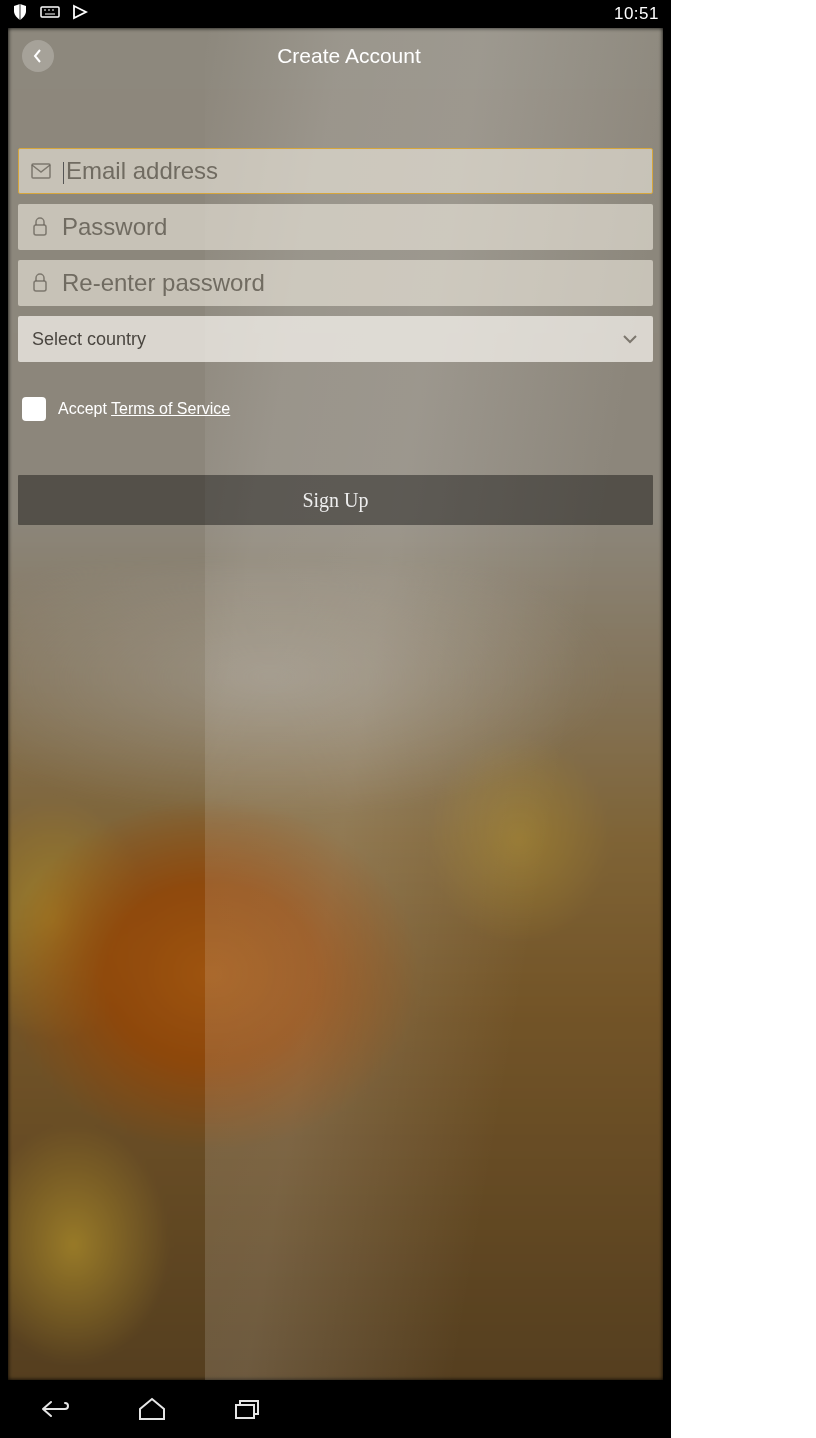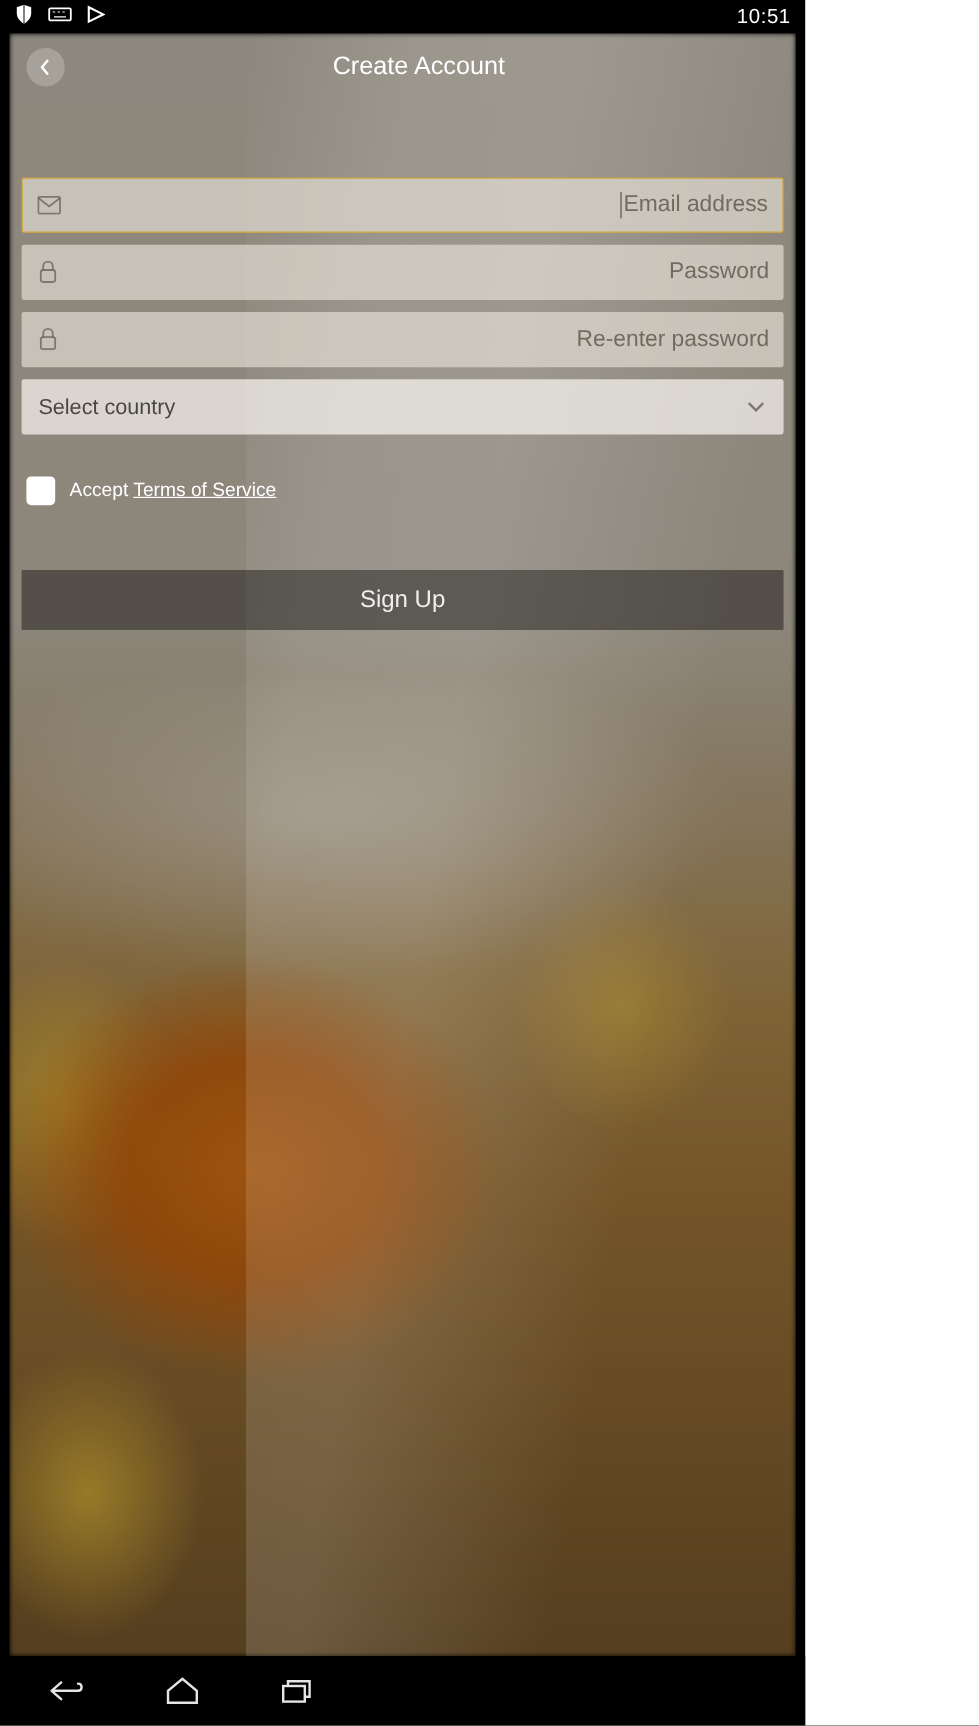--- a/index.html
+++ b/index.html
@@ -32,30 +32,30 @@
     }
     .header { position: absolute; top: 0; left: 0; right: 0; height: 56px; display: flex; align-items: center; justify-content: center; }
     .header-title { color: #fff; font-size: 21px; font-weight: 400; margin-left: 27px; }
     .back-btn { position: absolute; left: 14px; top: 12px; width: 32px; height: 32px; border-radius: 50%; background: rgba(255,255,255,0.22); display: flex; align-items: center; justify-content: center; cursor: pointer; }
     .back-btn svg { stroke: #fff; }
     .form { position: absolute; top: 120px; left: 10px; right: 10px; display: flex; flex-direction: column; gap: 10px; }
     .input-row { display: flex; align-items: center; height: 46px; background: rgba(235,230,220,0.62); border-radius: 2px; padding: 0 12px; gap: 12px; }
     .input-row.active { border: 1px solid #d6a63d; }
     .input-icon { width: 20px; display: flex; align-items: center; justify-content: center; }
     .input-icon svg { stroke: rgba(100,95,85,0.75); fill: none; }
-    .input-text { color: rgba(90,85,75,0.8); font-size: 19px; background: transparent; border: none; outline: none; flex: 1; text-align: right; }
+    .input-text { color: rgba(90,85,75,0.8); font-size: 24px; background: transparent; border: none; outline: none; flex: 1; }
     .cursor { display:inline-block; width:1px; height:22px; background:#555; vertical-align:middle; margin-right:2px; }
     .select-row { display: flex; align-items: center; height: 46px; background: rgba(248,245,240,0.72); border-radius: 2px; padding: 0 14px; justify-content: space-between; cursor: pointer; }
     .select-label { color: #4a4640; font-size: 18px; }
     .chevron { stroke: rgba(100,95,85,0.8); }
     .terms-row { display: flex; align-items: center; gap: 12px; margin-top: 25px; padding-left: 4px; }
     .checkbox { width: 24px; height: 24px; background: #fff; border-radius: 4px; cursor: pointer; }
     .terms-text { color: #fff; font-size: 16px; }
     .terms-link { color: #fff; text-decoration: underline; cursor: pointer; }
-    .signup-btn { margin-top: 44px; height: 50px; background: rgba(0,0,0,0.40); color: #eee; font-size: 20px; display: flex; align-items: center; justify-content: center; cursor: pointer; border-radius: 1px; }
+    .signup-btn { margin-top: 44px; height: 50px; background: rgba(0,0,0,0.40); color: #eee; font-size: 20px; display: flex; align-items: center; justify-content: center; cursor: pointer; border-radius: 1px; font-family: Liberation Serif, serif; }
     .nav-bar { position: absolute; bottom: 0; left: 0; right: 0; height: 58px; background: #000; display: flex; align-items: center; justify-content: flex-start; gap: 56px; padding-left: 36px; }
     .nav-btn { width: 40px; height: 32px; display: flex; align-items: center; justify-content: center; cursor: pointer; }
     .nav-btn svg { stroke: #e5e5e5; fill: none; stroke-width: 2; }
   </style>
 </head>
 <body>
 
 <div class="device-frame">
 
   <div class="status-bar">

